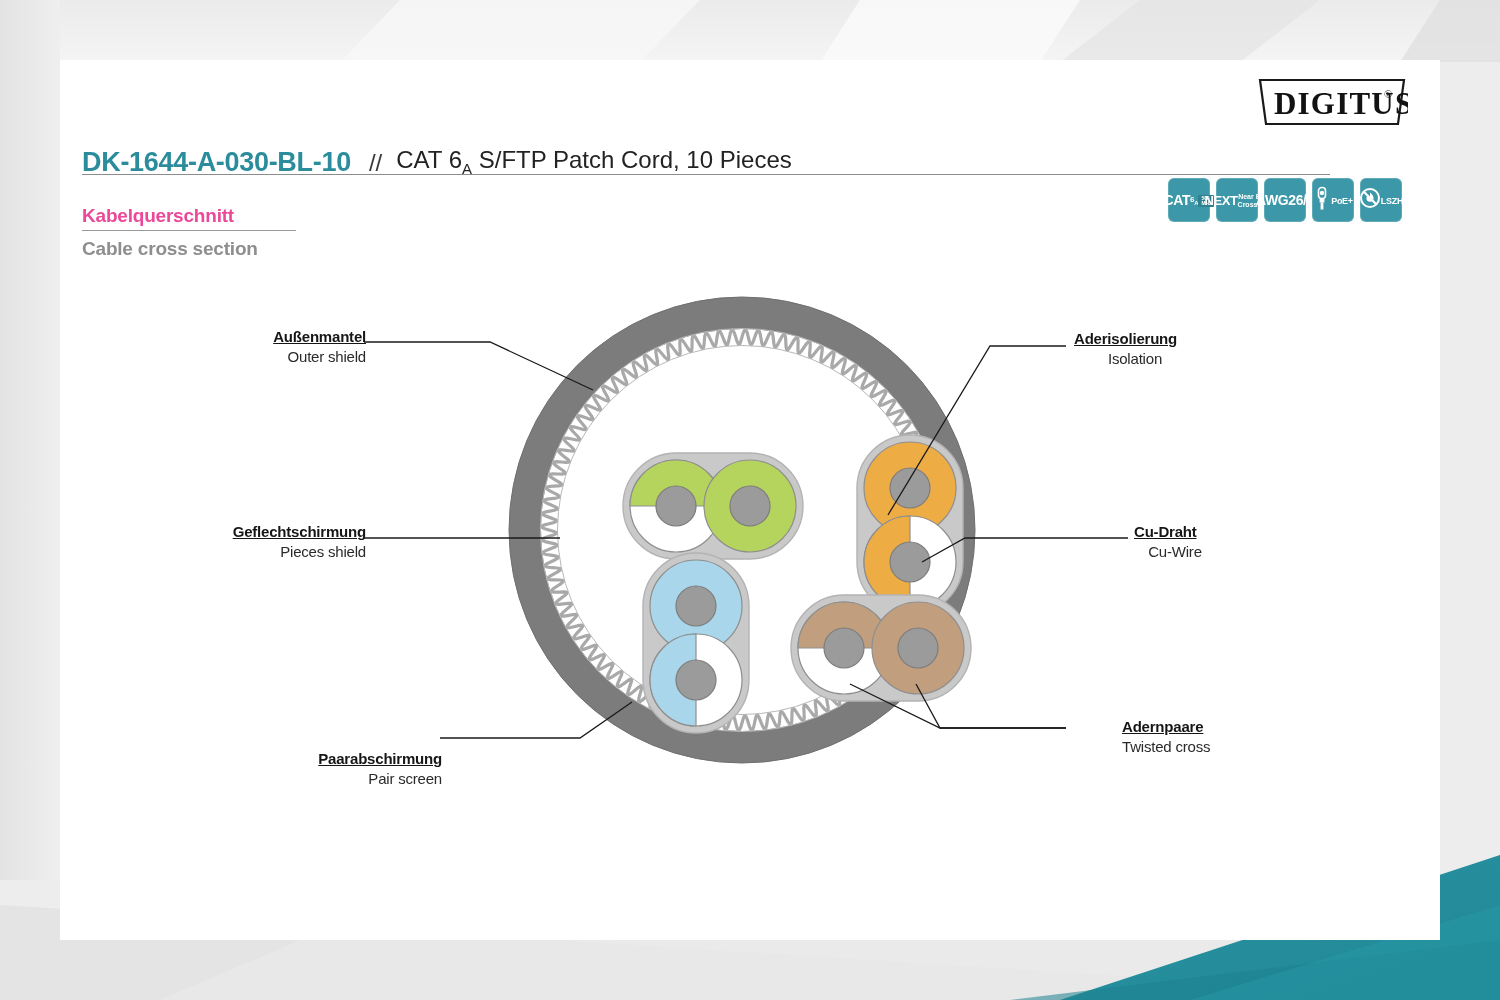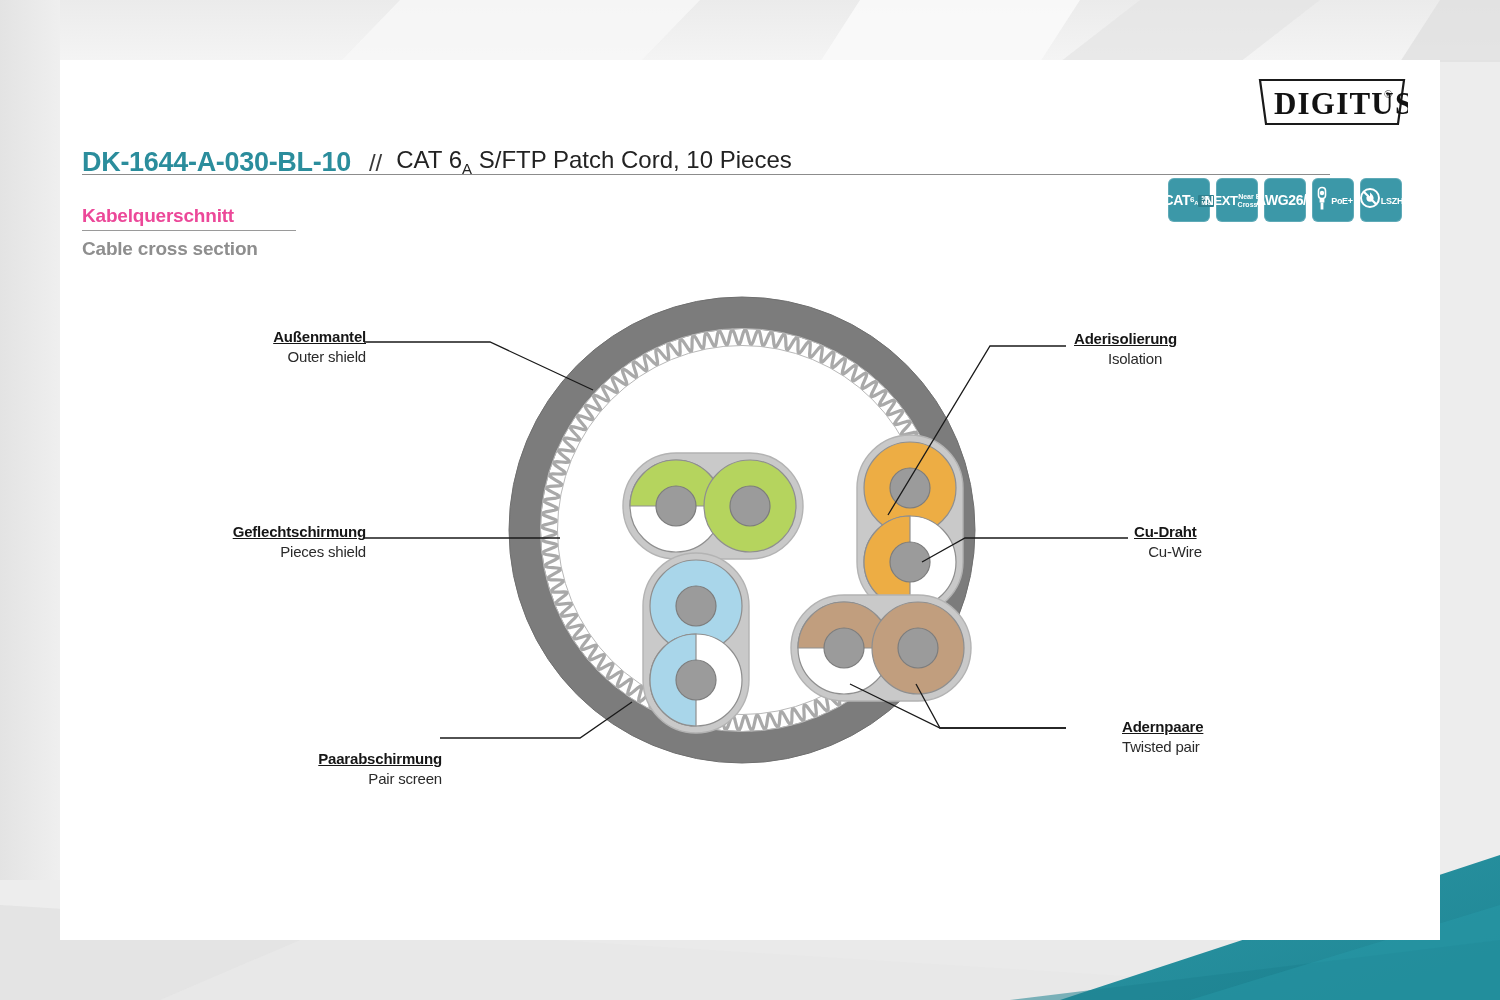--- a/index.html
+++ b/index.html
@@ -286,14 +286,14 @@
   <div class="en" style="text-align:center;width:122px;">Isolation</div>
 </div>
 
 <div class="callout" style="left:1134px;top:523px;">
   <div class="de">Cu-Draht</div>
   <div class="en" style="text-align:center;width:82px;">Cu-Wire</div>
 </div>
 
 <div class="callout" style="left:1082px;top:718px;margin-left:40px;">
   <div class="de">Adernpaare</div>
-  <div class="en">Twisted pair</div>
+  <div class="en">Twisted cross</div>
 </div>
 
 </body></html>

